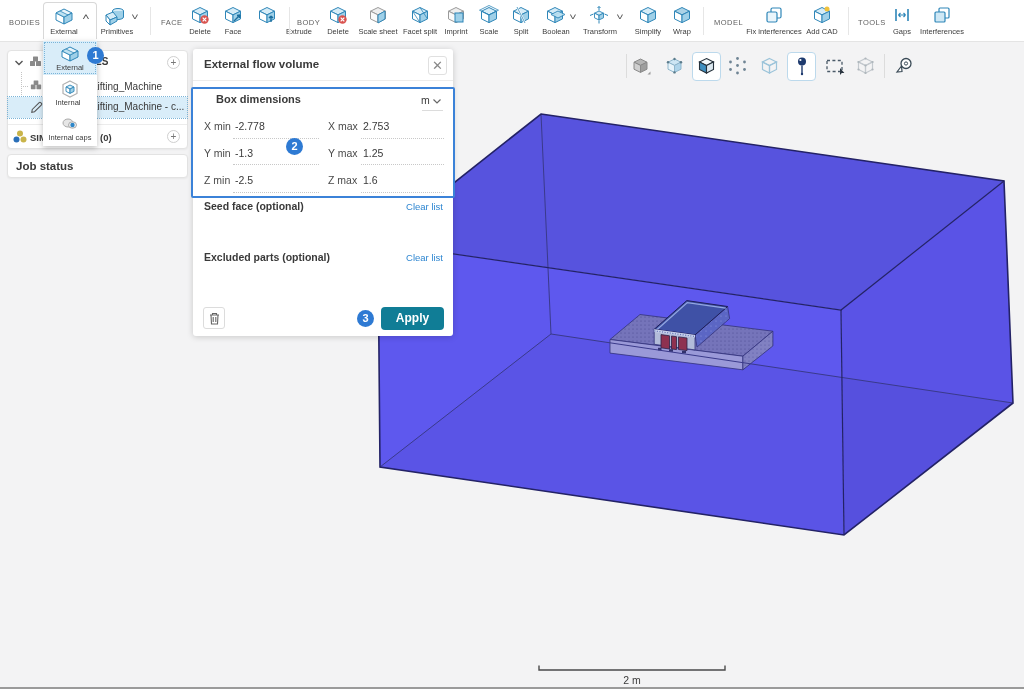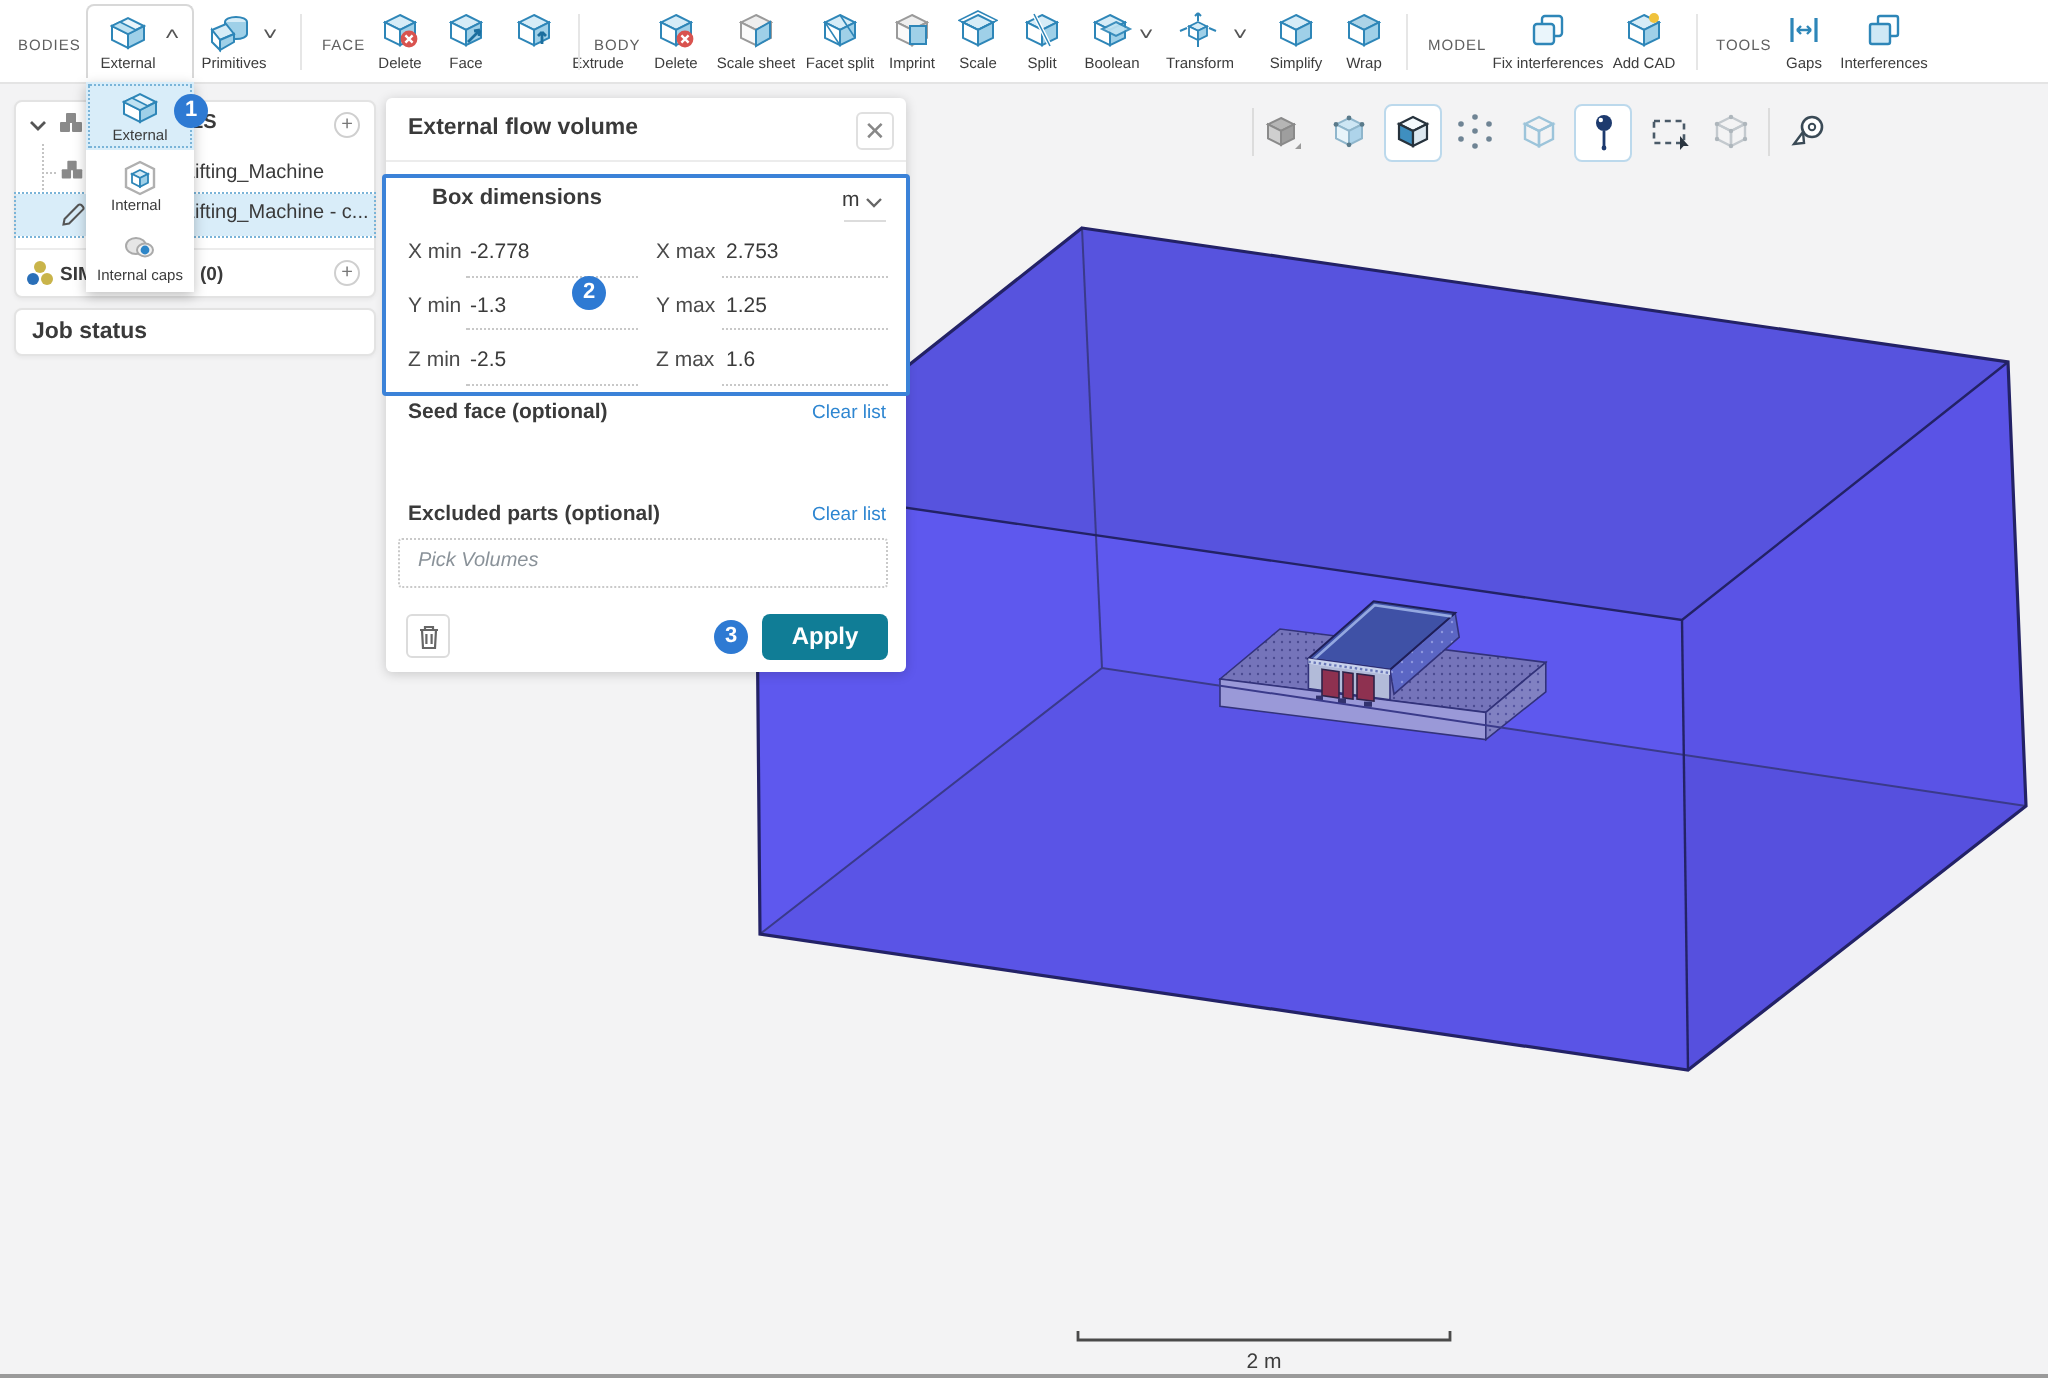--- a/index.html
+++ b/index.html
@@ -386,23 +386,20 @@
     <div style="position:absolute;left:40px;top:143px;width:86px;height:1px;border-top:1px dotted #c8c8c8;"></div>
     <span style="position:absolute;left:135px;top:125px;font-size:10.5px;color:#4a4a4a;">Z max</span>
     <span style="position:absolute;left:170px;top:125px;font-size:10.5px;color:#3a3a3a;">1.6</span>
     <div style="position:absolute;left:168px;top:143px;width:83px;height:1px;border-top:1px dotted #c8c8c8;"></div>
 
     <span style="position:absolute;left:11px;top:151px;font-size:10.5px;font-weight:bold;color:#3a3a3a;">Seed face (optional)</span>
     <span style="position:absolute;right:10px;top:152px;font-size:9.5px;color:#2e86d1;">Clear list</span>
 
     <span style="position:absolute;left:11px;top:202px;font-size:10.5px;font-weight:bold;color:#3a3a3a;">Excluded parts (optional)</span>
     <span style="position:absolute;right:10px;top:203px;font-size:9.5px;color:#2e86d1;">Clear list</span>
-    <div style="position:absolute;left:6px;top:220px;width:245px;height:25px;background:#fff;border:1px dotted #c9c9c9;border-radius:2px;">
-      <span style="position:absolute;left:9px;top:5px;font-size:10px;font-style:italic;color:#8a9299;">Pick Volumes</span>
-    </div>
 
     <div style="position:absolute;left:10px;top:258px;width:22px;height:22px;border:1px solid #dcdcdc;border-radius:3px;">
       <svg style="position:absolute;left:4px;top:3px;" width="13" height="15" viewBox="0 0 13 15">
           <path d="M2,4 L11,4 M4.5,4 L4.5,2.5 L8.5,2.5 L8.5,4 M3,4 L3.5,13 L9.5,13 L10,4 M5.2,6 L5.2,11 M7.8,6 L7.8,11" fill="none" stroke="#666" stroke-width="1.1"></path>
         </svg>
     </div>
     <div style="position:absolute;left:188px;top:258px;width:63px;height:23px;background:#107d96;border-radius:4px;color:#fff;font-size:12px;font-weight:bold;text-align:center;line-height:23px;">Apply</div>
   </div>
 
   <div class="badge" style="left:87px; top:47px;">1</div>

